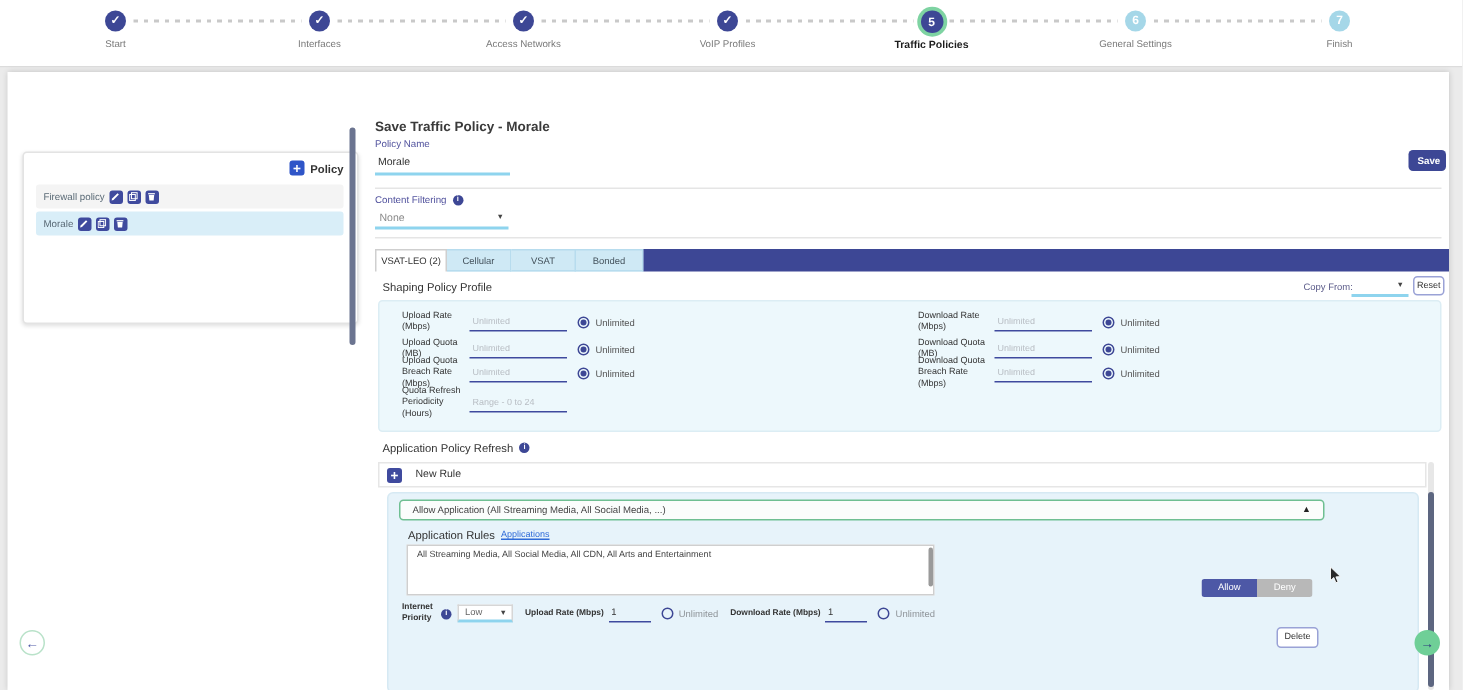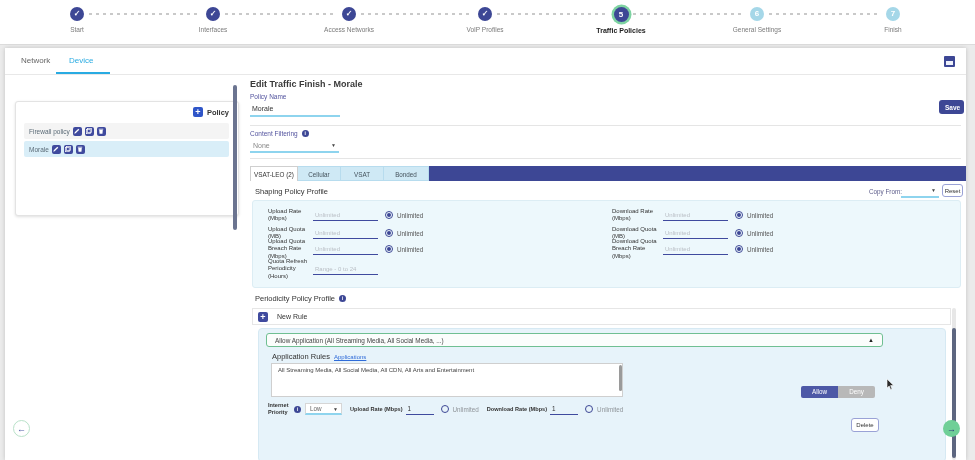--- a/index.html
+++ b/index.html
@@ -162,26 +162,20 @@
       <span class="slabel">General Settings</span>
     </div>
     <div class="step todo" style="left:833px">
       <div class="circ">7</div>
       <span class="slabel">Finish</span>
     </div>
   </div>
 
   <div class="card">
 
-    <div class="toptabs">
-      <span class="ttab" style="left:16px">Network</span>
-      <span class="ttab active" style="left:64px">Device</span>
-      <div class="tunderline" style="position:absolute;left:51px;top:24px;width:54px;height:2px;background:#29abe2;"></div>
-      <div class="expand-ic"></div>
-    </div>
 
     <div class="ppanel">
       <div class="addpol">
         <span class="plus-sq">+</span>
         <span class="lbl">Policy</span>
       </div>
       <div class="prow" style="top:21px">
         <span class="pname">Firewall policy</span>
         <span class="mini">
           <svg viewBox="0 0 8 8">
@@ -217,21 +211,21 @@
         <span class="mini">
           <svg viewBox="0 0 8 8">
               <rect x="1" y="1" width="6" height="1.1" fill="#fff"></rect>
               <path d="M1.6 2.6 h4.8 l-0.5 5 h-3.8 z" fill="#fff"></path>
             </svg>
         </span>
       </div>
     </div>
     <div class="lscroll"></div>
 
-    <div class="etitle">Edit Traffic Finish - Morale</div>
+    <div class="etitle">Save Traffic Policy - Morale</div>
     <button class="save-btn">Save</button>
 
     <span class="flabel-sm pn-label">Policy Name</span>
     <input class="pn-input" value="Morale" style="">
     <div class="hr" style="top:77px"></div>
 
     <div class="cf-label">
       <span class="flabel-sm">Content Filtering</span>
       <span class="info">i</span>
     </div>
@@ -296,21 +290,21 @@
       </div>
       <div class="srow" style="left:359px;top:40px">
         <span class="sflabel" style="width:51px">Download Quota Breach Rate (Mbps)</span>
         <input class="sinput" style="width: 61px;" placeholder="Unlimited">
         <span class="radio on"></span>
         <span class="runlim">Unlimited</span>
       </div>
     </div>
 
     <div class="app-title">
-      <span>Periodicity Policy Profile</span>
+      <span>Application Policy Refresh</span>
       <span class="info">i</span>
     </div>
 
     <div class="newrule">
       <span class="plus-sq">+</span>
       <span class="lbl" style="margin-left:5px">New Rule</span>
     </div>
 
     <div class="rulecard">
       <div class="rhead">

